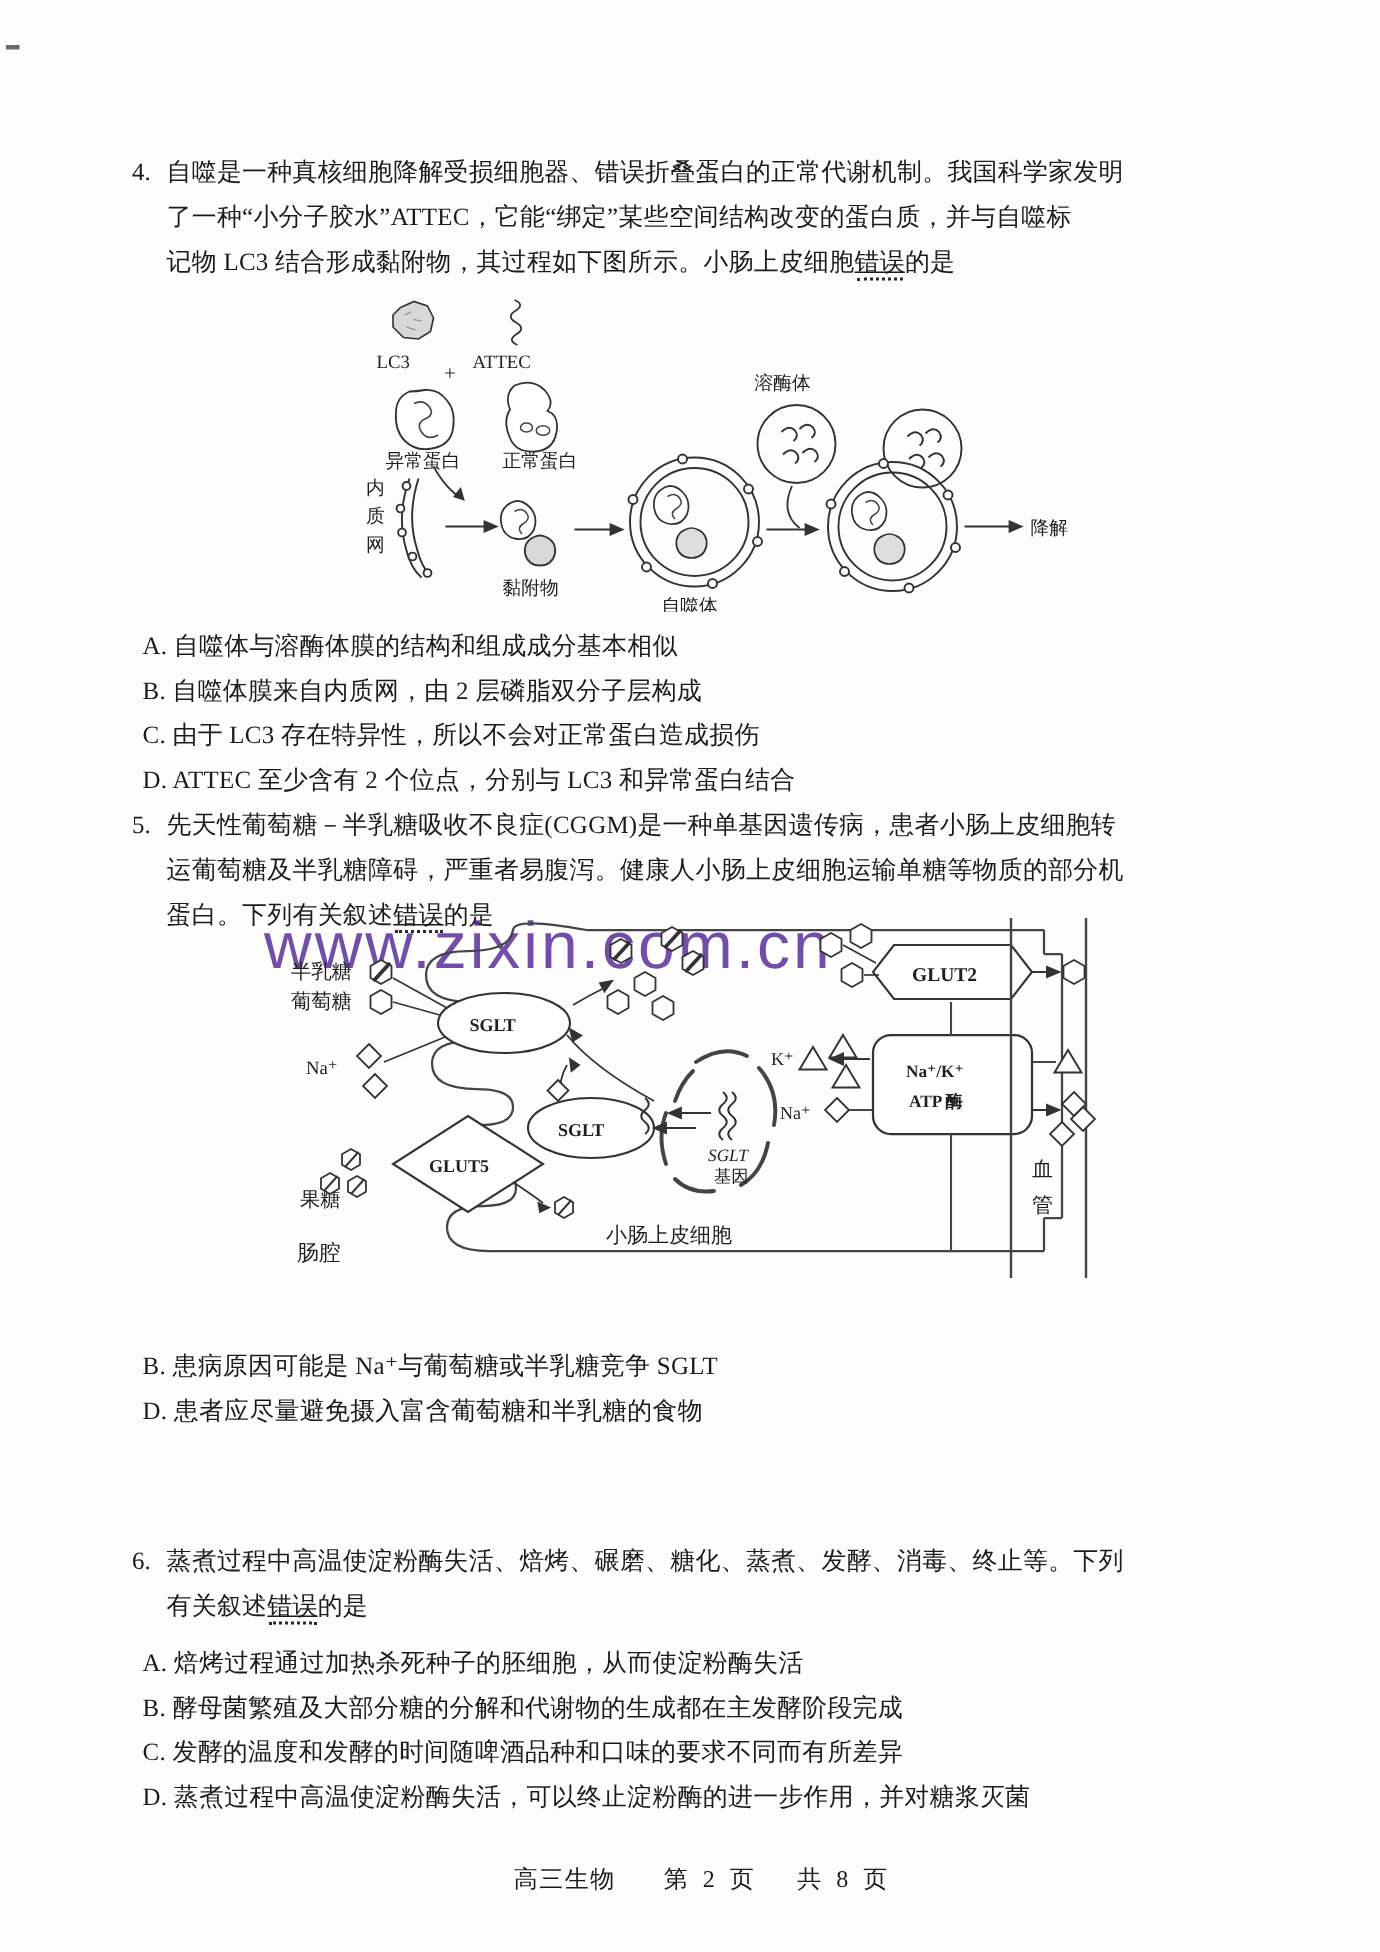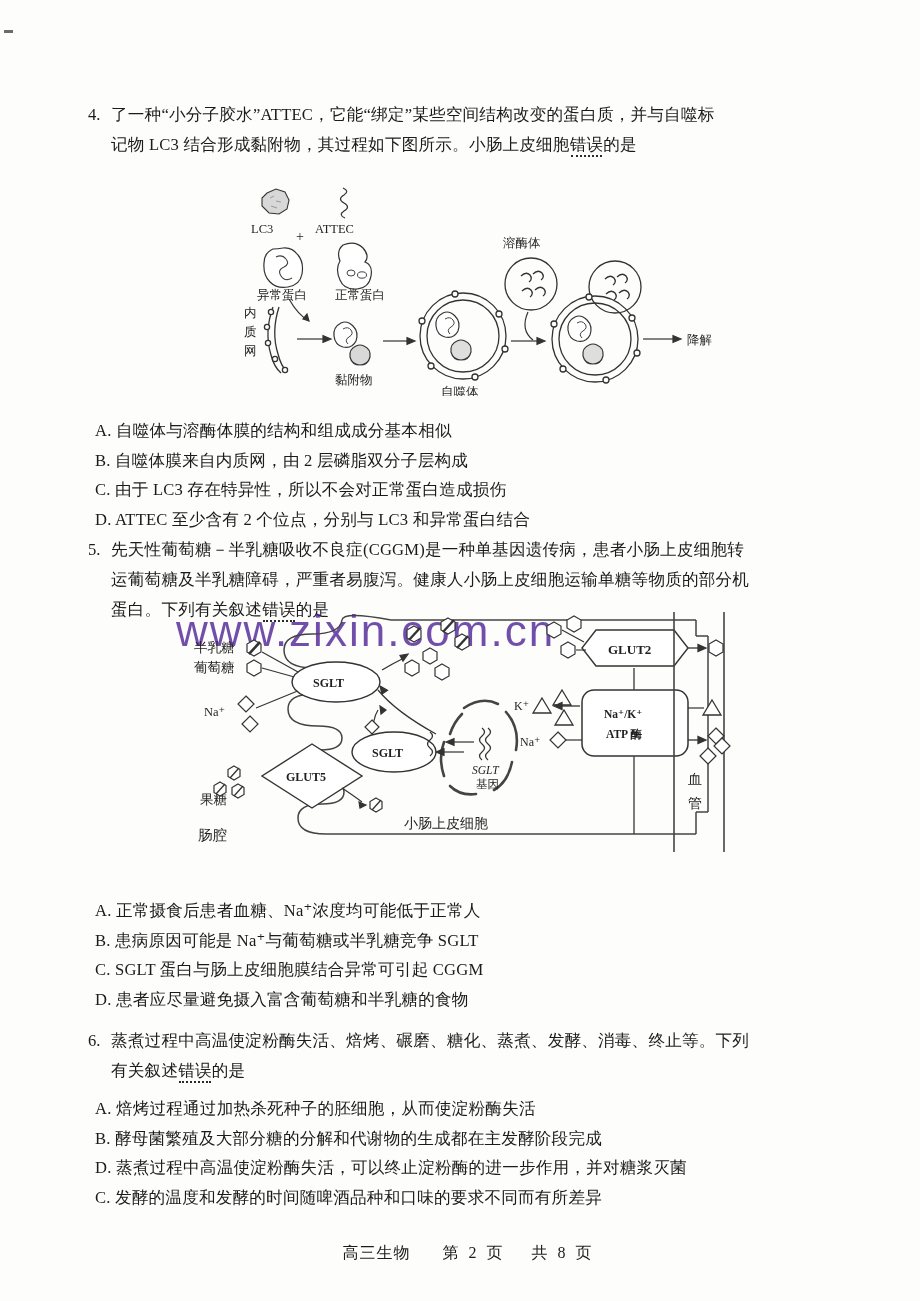--- a/index.html
+++ b/index.html
@@ -26,21 +26,21 @@
   .qline{
     font-size:16.6px;line-height:30px;white-space:nowrap;
     letter-spacing:.2px;
   }
   .qnum{position:absolute;left:0;top:0;font-size:16.6px;line-height:30px;}
   .qbody{margin-left:23px;}
   .opt{
     font-size:16.6px;line-height:29.5px;white-space:nowrap;letter-spacing:.2px;
     margin-left:7px;
   }
-  .wrong{position:relative;}
+  .wrong{position:relative;text-decoration:underline;}
   .wrong::after{
     content:"";position:absolute;left:1px;right:1px;bottom:-3px;height:0;
     border-bottom:2px dotted #2a2a2a;
   }
 
   
   .watermark{
     position:absolute;left:176px;top:606px;width:580px;
     font-family:"Liberation Sans","DejaVu Sans",sans-serif;
     font-size:44px;letter-spacing:2px;color:#4c1d95;opacity:.78;
@@ -61,27 +61,28 @@
   .lbl{font-family:"Liberation Serif","DejaVu Serif",serif;fill:#1f1f1f;}
 </style>
 </head>
 <body>
 
 <div class="paper"></div>
 <div class="scan-speck"></div>
 
 <div class="qblock" style="top:100px;">
   <div class="qnum">4.</div>
+  <div class="qline qbody">自噬是一种真核细胞降解受损细胞器、错误折叠蛋白的正常代谢机制。我国科学家发明</div>
   <div class="qline qbody">了一种“小分子胶水”ATTEC，它能“绑定”某些空间结构改变的蛋白质，并与自噬标</div>
   <div class="qline qbody">
     <span>记物 LC3 结合形成黏附物，其过程如下图所示。小肠上皮细胞</span><span class="wrong">错误</span><span>的是</span>
   </div>
 </div>
 
-<div class="fig" style="left:243px;top:181px;">
+<div class="fig" style="left:243px;top:193px;">
 <svg width="490" height="215" viewBox="0 0 490 215" fill="none">
 
   <g stroke="#333" stroke-width="1.1" fill="#d8d8d8">
     <path d="M24 12 L33 8 L42 11 L46 19 L44 28 L36 33 L26 32 L19 25 L19 17 Z"></path>
     <path d="M27 17 l4 -2 M33 20 l5 1 M28 25 l6 2" stroke="#8a8a8a" stroke-width=".8" fill="none"></path>
   </g>
 
   <g stroke="#333" stroke-width="1.2" fill="none">
     <path d="M100 7 q7 3 1 7 q-7 4 0 8 q7 4 0 8 q-6 4 1 7"></path>
   </g>
@@ -412,39 +413,37 @@
     <path d="M540 116 l8 8 l-8 8 l-8 -8 Z"></path>
     <path d="M556 126 l8 8 l-8 8 l-8 -8 Z" transform="translate(-10,0)"></path>
     <path d="M540 140 l8 8 l-8 8 l-8 -8 Z" transform="translate(-8,-4)"></path>
   </g>
 
   <text class="lbl" x="228" y="216" font-size="14">小肠上皮细胞</text>
 </svg>
 </div>
 
 <div class="qblock" style="top:896px;">
-  <div class="opt">A. 正常摄食后患者血糖、Na⁺浓度均可能低于正常人</div>
   <div class="opt">B. 患病原因可能是 Na⁺与葡萄糖或半乳糖竞争 SGLT</div>
-  <div class="opt">C. SGLT 蛋白与肠上皮细胞膜结合异常可引起 CGGM</div>
   <div class="opt">D. 患者应尽量避免摄入富含葡萄糖和半乳糖的食物</div>
 </div>
 
 <div class="qblock" style="top:1026px;">
   <div class="qnum">6.</div>
   <div class="qline qbody">蒸煮过程中高温使淀粉酶失活、焙烤、碾磨、糖化、蒸煮、发酵、消毒、终止等。下列</div>
   <div class="qline qbody">
     <span>有关叙述</span><span class="wrong">错误</span><span>的是</span>
   </div>
 </div>
 
 <div class="qblock" style="top:1094px;">
   <div class="opt">A. 焙烤过程通过加热杀死种子的胚细胞，从而使淀粉酶失活</div>
   <div class="opt">B. 酵母菌繁殖及大部分糖的分解和代谢物的生成都在主发酵阶段完成</div>
+  <div class="opt">C. 发酵的温度和发酵的时间随啤酒品种和口味的要求不同而有所差异</div>
   <div class="opt">D. 蒸煮过程中高温使淀粉酶失活，可以终止淀粉酶的进一步作用，并对糖浆灭菌</div>
-  <div class="opt">C. 发酵的温度和发酵的时间随啤酒品种和口味的要求不同而有所差异</div>
 </div>
 
 <div class="footer">
   <span>高三生物</span>
   <span style="display:inline-block;width:14px"></span>
   <span>第</span>
   <span>2</span>
   <span>页</span>
   <span style="display:inline-block;width:10px"></span>
   <span>共</span>

